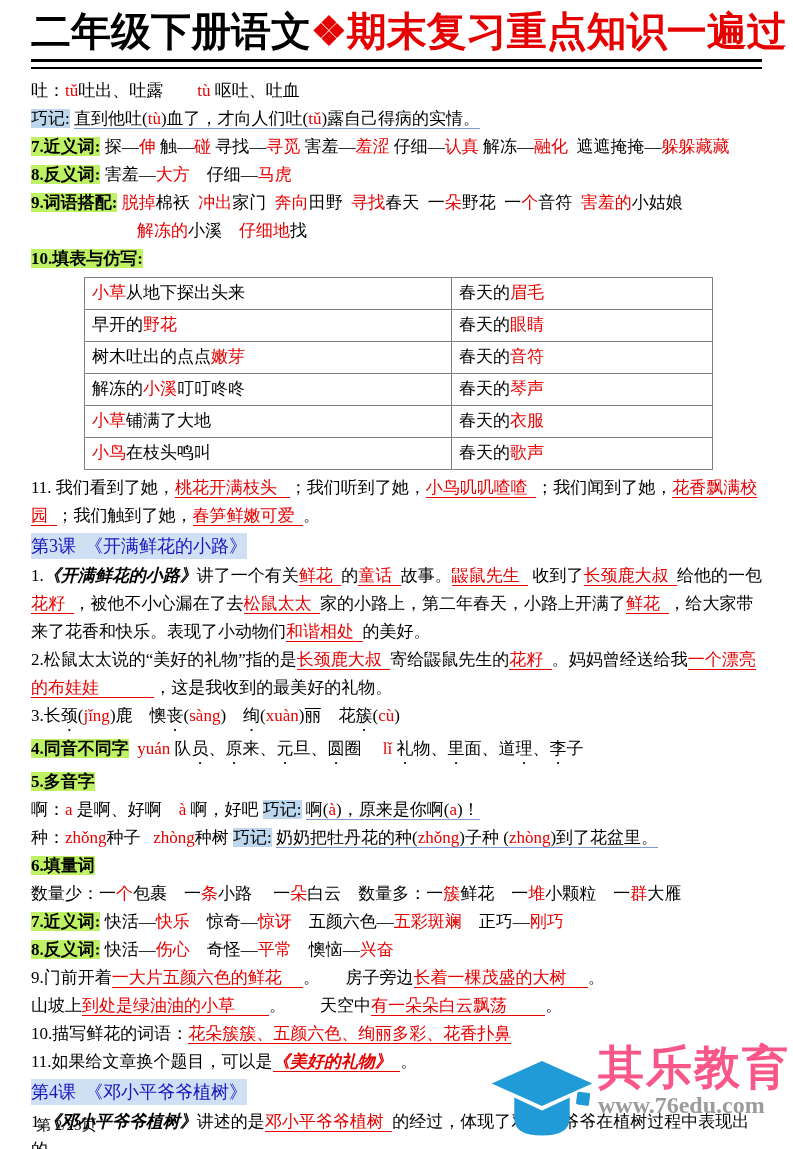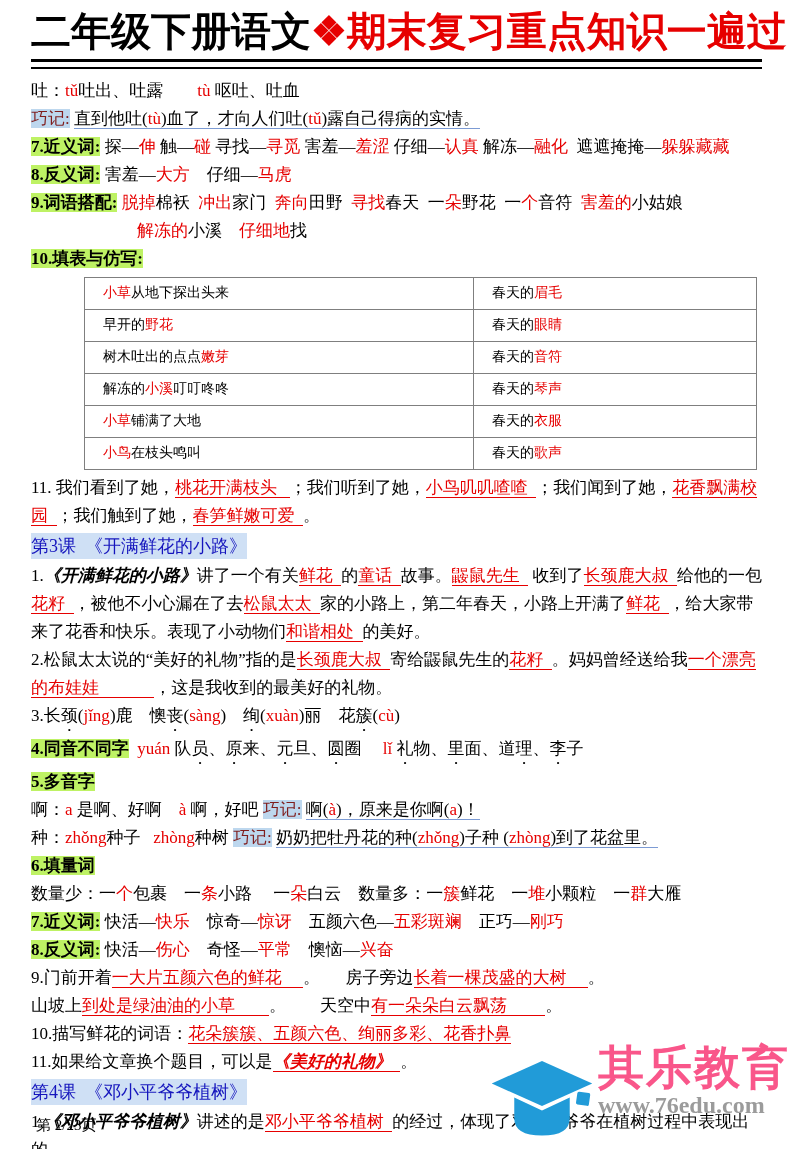--- a/index.html
+++ b/index.html
@@ -11,27 +11,27 @@
   .title{font-size:40px;font-weight:bold;white-space:nowrap;line-height:1.22;letter-spacing:0px;}
   .t-red{color:#e60000;}
   .title-rule{height:5px;border-top:3px solid #000;border-bottom:2px solid #000;margin:2px 0 8px 0;}
   .content{font-size:17px;line-height:28px;white-space:pre-wrap;}
   .line{min-height:28px;}
   .indent1{padding-left:106px;}
   .red{color:#e60000;}
   .ru{color:#e60000;border-bottom:1.5px solid #e60000;}
   .b{font-weight:bold;font-style:italic;}
   .ly{background:#bef264;font-weight:bold;}
-  .lb{background:#bdd7ee;color:#7f1d1d;}
+  .lb{background:#bdd7ee;color:#000000;}
   .ub{border-bottom:1.5px solid #7c9bd4;}
   .hd{display:inline-block;background:#cfe0f5;color:#1515bd;font-weight:normal;font-size:18px;line-height:26px;margin:3px 0;}
   .dot{-webkit-text-emphasis:filled dot #000;-webkit-text-emphasis-position:under left;
        text-emphasis:filled dot #000;text-emphasis-position:under left;}
   table.fill{border-collapse:collapse;margin:4px 0 4px 53px;}
-  table.fill td{border:1px solid #7f7f7f;height:31px;padding:0 18px;font-size:14px;line-height:22px;}
+  table.fill td{border:1px solid #7f7f7f;height:31px;padding:0 7px;font-size:17px;line-height:22px;}
   table.fill td:first-child{width:352px;}
   table.fill td:last-child{width:246px;}
   .footer{position:absolute;left:0;right:0;bottom:14px;font-size:15px;color:#000;padding-left:36px;}
   .logo{position:absolute;right:3px;bottom:2px;display:flex;align-items:flex-start;z-index:5;background:transparent;}
   .cap{display:inline-block;margin-top:14px;}
   .logo-text{display:flex;flex-direction:column;align-items:flex-start;margin-left:4px;}
   .logo-name{font-family:"Liberation Sans","DejaVu Sans",sans-serif;font-weight:bold;font-size:46px;line-height:1.05;letter-spacing:2px;}
   .logo-url{font-family:Liberation Serif, serif;font-weight:bold;font-size:24px;line-height:1.2;}
 </style>
 </head>

